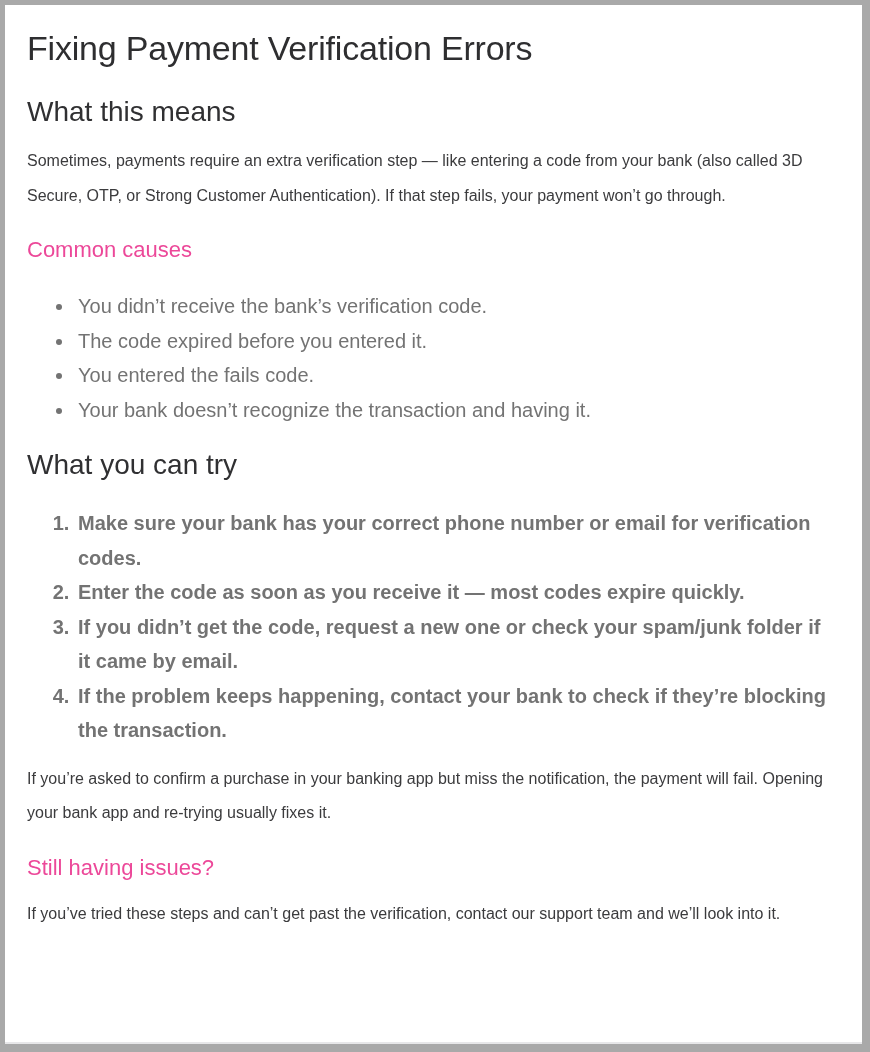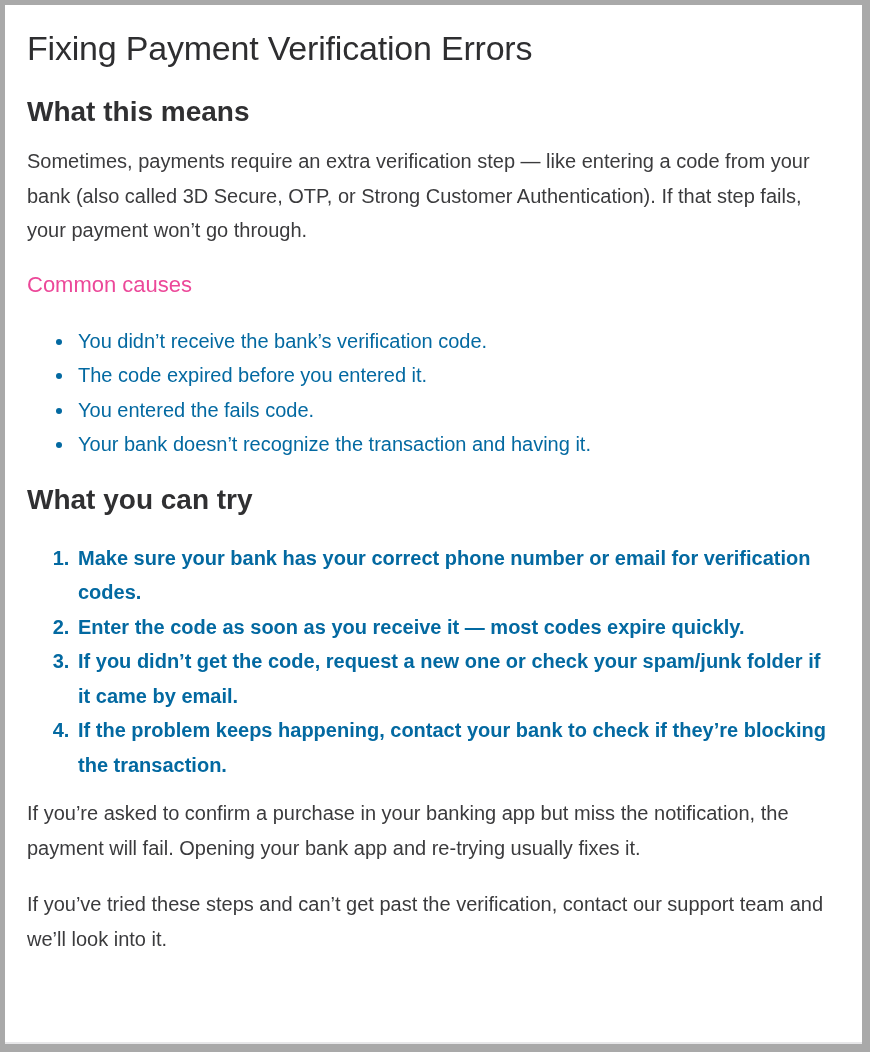--- a/index.html
+++ b/index.html
@@ -22,42 +22,42 @@
     font-size: 34px;
     line-height: 41px;
     font-weight: 400;
     letter-spacing: -0.2px;
     color: #2e2e30;
     margin: 0 0 25px 0;
   }
   h2 {
     font-size: 28px;
     line-height: 36px;
-    font-weight: 700;
+    font-weight: 400;
     color: #303032;
     margin: 20px 0 12px 0;
   }
   h1 + h2 { margin-top: 0; }
   h3 {
     font-size: 22px;
     line-height: 30px;
     font-weight: 400;
     color: #ec4899;
     margin: 21px 0 0 0;
   }
   p {
-    font-size: 20px;
+    font-size: 16px;
     line-height: 34.5px;
     color: #3b3b3d;
     margin: 14px 0 22px 0;
   }
   ul, ol {
     font-size: 20px;
     line-height: 34.5px;
-    color: #0369a1;
+    color: #737373;
     padding-left: 48px;
     margin: 24px 0 0 0;
   }
   ol { margin-top: 23px; font-weight: bold; }
   li { padding-left: 3px; }
 </style>
 </head>
 <body>
 
 <main class="page" data-name="help-article-page">
@@ -82,16 +82,17 @@
   <ol data-name="numbered-list-steps">
     <li data-name="list-item">Make sure your bank has your correct phone number or email for verification codes.</li>
     <li data-name="list-item">Enter the code as soon as you receive it — most codes expire quickly.</li>
     <li data-name="list-item">If you didn’t get the code, request a new one or check your spam/junk folder if it came by email.</li>
     <li data-name="list-item">If the problem keeps happening, contact your bank to check if they’re blocking the transaction.</li>
   </ol>
 
 
   <p data-name="paragraph-example">If you’re asked to confirm a purchase in your banking app but miss the notification, the payment will fail. Opening your bank app and re-trying usually fixes it.</p>
 
+  <h3 data-name="subheading-still-having-issues">Still having issues?</h3>
 
   <p data-name="paragraph-still-having-issues">If you’ve tried these steps and can’t get past the verification, contact our support team and we’ll look into it.</p>
 
 </main>
 
 </body></html>

